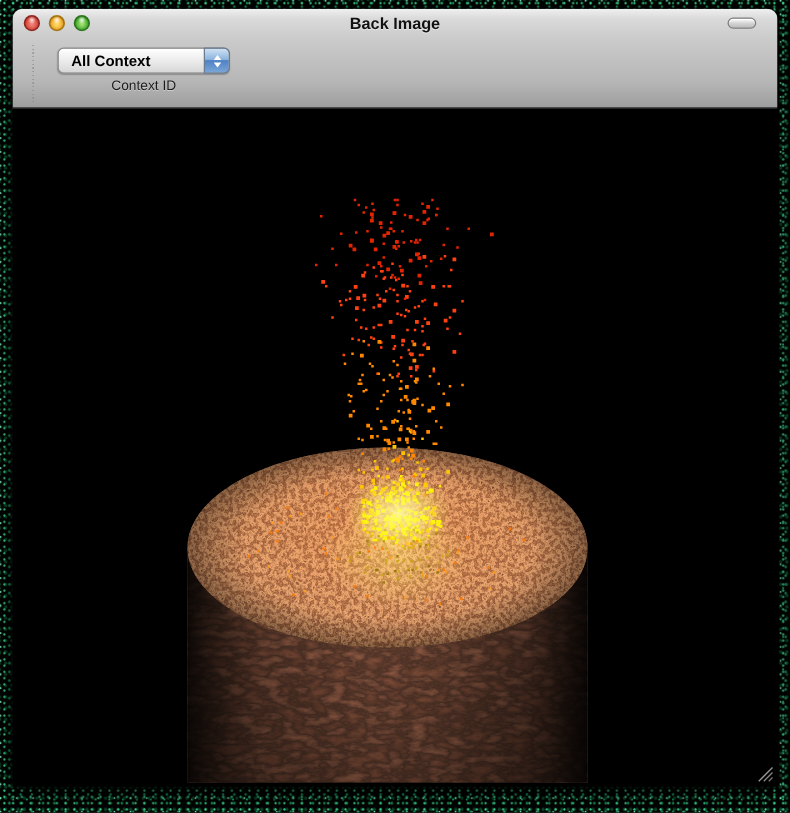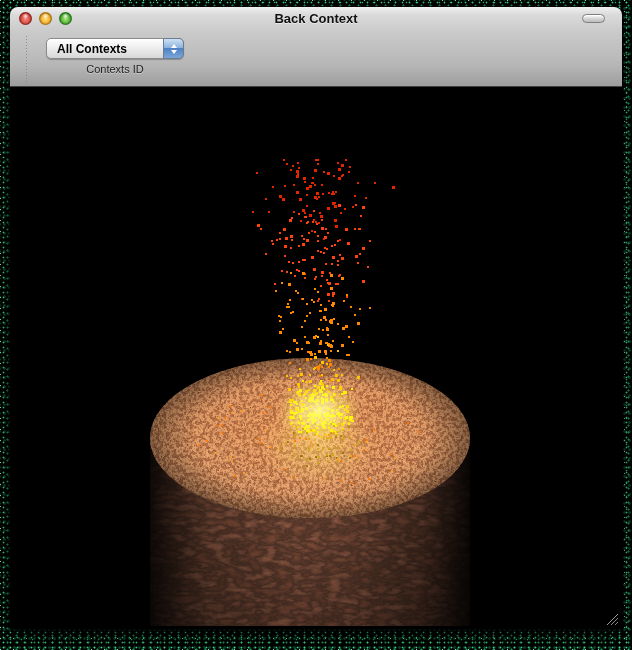--- a/index.html
+++ b/index.html
@@ -95,35 +95,35 @@
 <div class="desktop">
   <div class="window">
 
     <div class="header">
       <div class="titlebar">
         <div class="traffic">
           <span class="light red"></span>
           <span class="light yellow"></span>
           <span class="light green"></span>
         </div>
-        <div class="title">Back Context</div>
+        <div class="title">Back Image</div>
         <div class="pill"></div>
       </div>
 
       <div class="toolbar">
         <div class="tb-sep"></div>
         <div class="tb-item ctx">
           <div class="popup">
-            <span class="popup-text">All Contexts</span>
+            <span class="popup-text">All Context</span>
             <span class="popup-arrows">
               <span class="arr up"></span>
                 <span class="arr down"></span>
             </span>
           </div>
-          <div class="tb-label">Contexts ID</div>
+          <div class="tb-label">Context ID</div>
         </div>
       </div>
     </div>
 
     <div class="content">
       <svg class="cyl" width="612" height="541" viewBox="0 0 612 541">
         <defs>
           <filter id="rustTop" x="-3%" y="-3%" width="106%" height="106%">
             <feTurbulence type="fractalNoise" baseFrequency="0.30 0.27" numOctaves="4" seed="9" result="t"></feTurbulence>
             <feColorMatrix in="t" type="saturate" values="0" result="g"></feColorMatrix>

